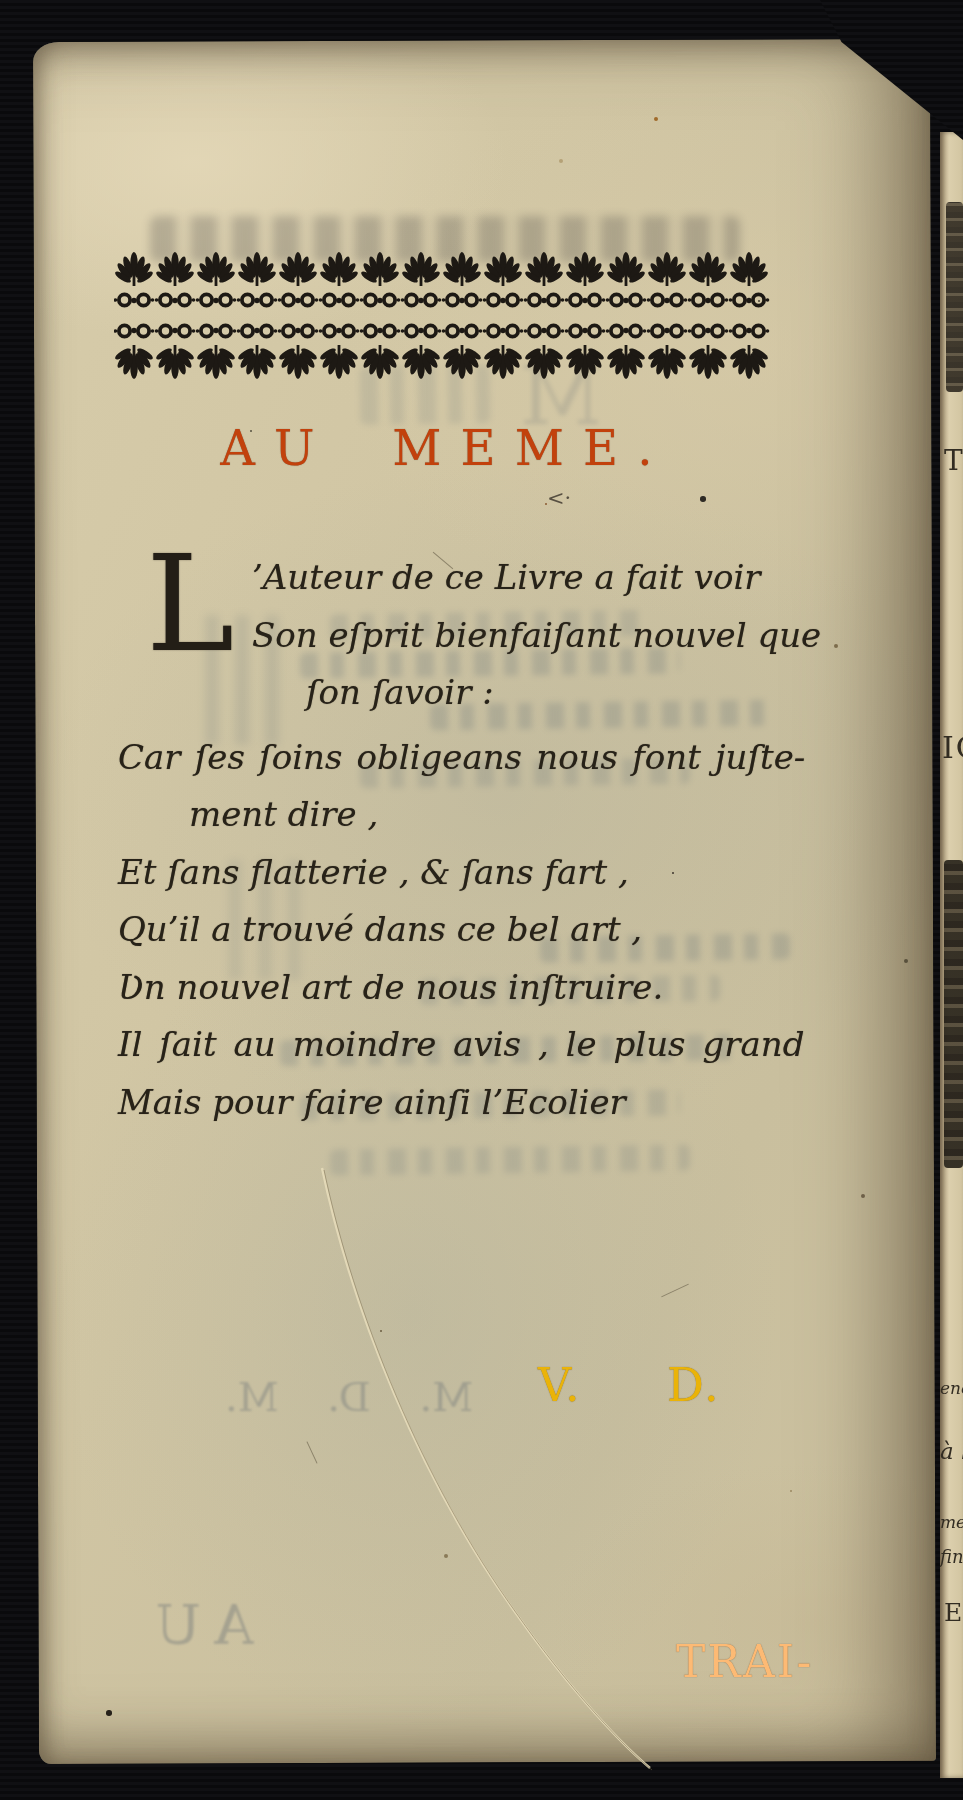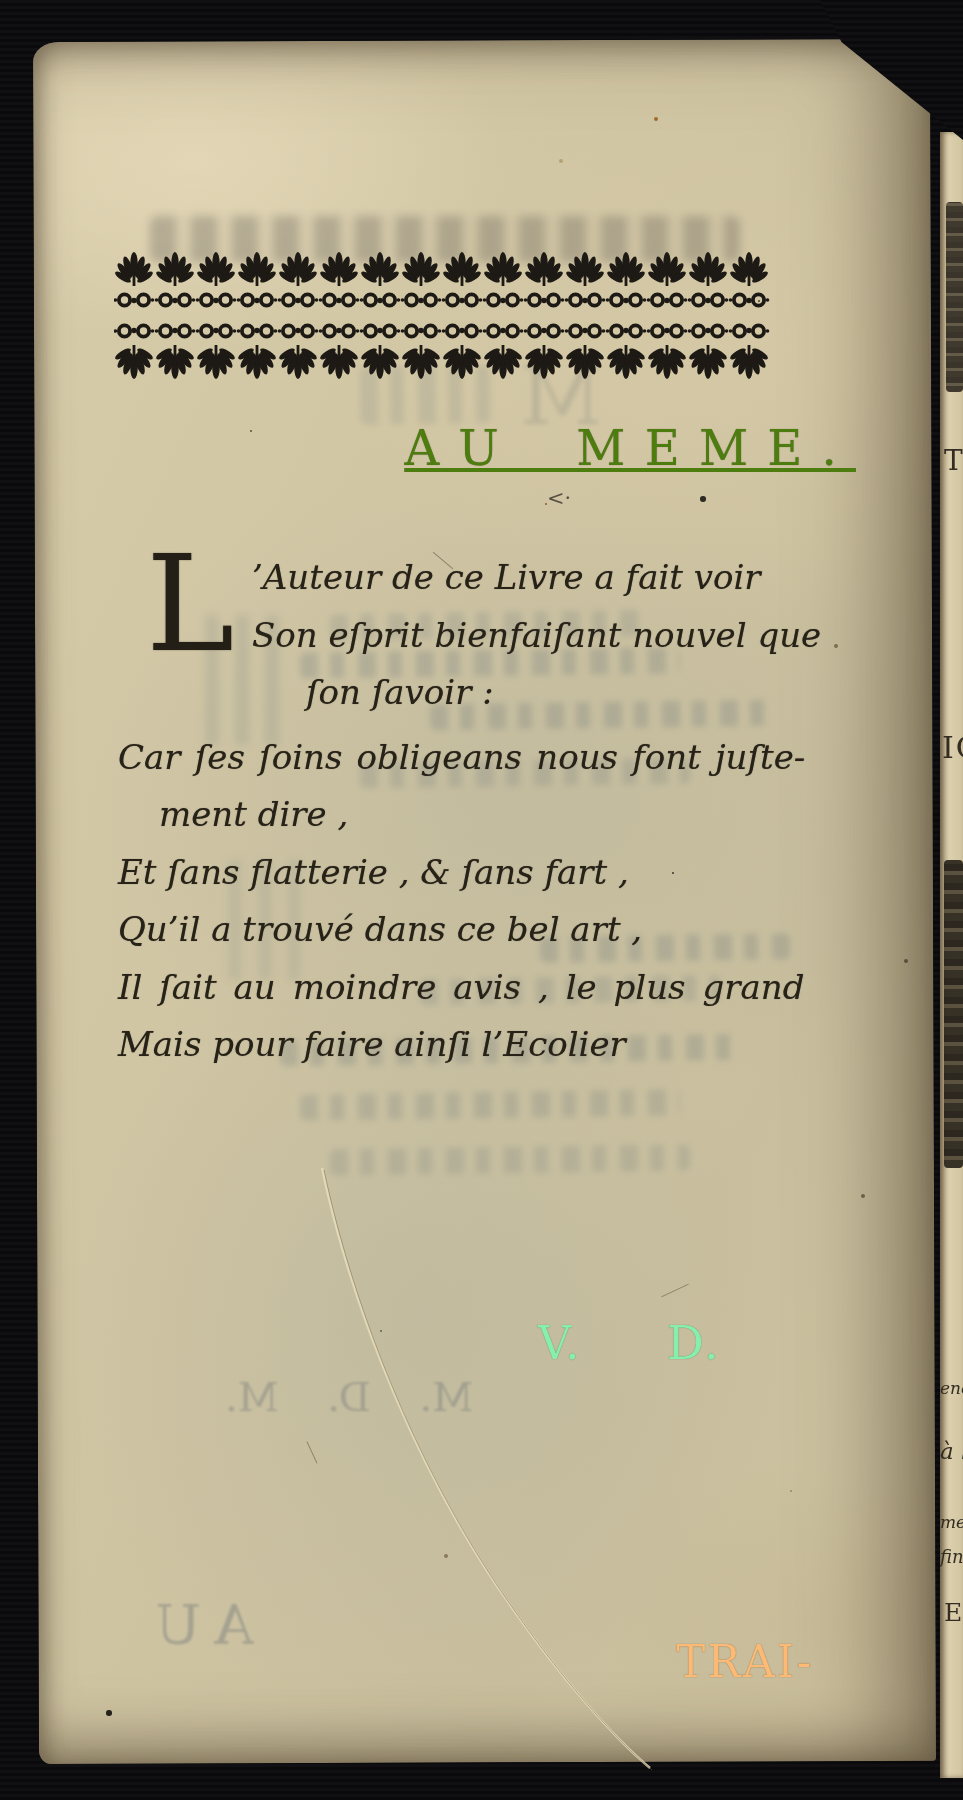--- a/index.html
+++ b/index.html
@@ -56,46 +56,45 @@
   
   .orn-ghost{
     position:absolute;left:150px;top:216px;width:590px;height:46px;z-index:2;
     background:repeating-linear-gradient(90deg, rgba(45,45,50,0.5) 0 26px, rgba(45,45,50,0.06) 26px 41px);
     filter:blur(5px);opacity:.45;border-radius:8px;
   }
   .ornament{position:absolute;left:114px;top:250px;z-index:3;filter:blur(0.4px);}
   
   .title{
     position:absolute;left:36px;top:420px;width:820px;z-index:3;
-    text-align:right;font-size:48px;color:#4d7c0f;
+    text-align:center;font-size:48px;color:#c2410c;
     letter-spacing:0.40em;word-spacing:0.5em;
     text-shadow:0 0 1px rgba(38,33,26,0.55);
-    text-decoration:underline;
   }
   .title-mark{position:absolute;left:547px;top:486px;font-size:21px;color:#3a332a;opacity:.8;z-index:3;}
   
   .dropcap{
     position:absolute;left:146px;top:538px;font-size:133px;line-height:1;
     color:#231e16;z-index:3;text-shadow:0 0 1.5px rgba(35,30,22,0.6);
   }
   .poem{
     position:absolute;left:118px;top:549px;width:700px;z-index:3;
     font-style:italic;font-size:34px;line-height:57.5px;color:#272218;
     text-shadow:0 0 1px rgba(39,34,24,0.5);white-space:nowrap;
   }
   .poem .l1,.poem .l2{margin-left:134px;}
   .poem .l3{margin-left:188px;}
   .poem .l4{word-spacing:0.10em;margin-top:7px;}
-  .poem .l5{margin-left:41px;}
+  .poem .l5{margin-left:71px;}
   .poem .l9{word-spacing:0.18em;}
   .poem .l10{margin-left:66px;}
   .poem .l11{margin-top:6px;}
   
   .signature{
-    position:absolute;left:538px;top:1316px;z-index:3;font-size:46px;color:#86efac;
+    position:absolute;left:538px;top:1358px;z-index:3;font-size:46px;color:#eab308;
     word-spacing:1.5em;letter-spacing:0.04em;text-shadow:0 0 1px rgba(36,31,23,0.55);
   }
   .catchword{
     position:absolute;left:676px;top:1636px;z-index:3;font-size:44px;color:#fdba74;
     letter-spacing:0.05em;text-shadow:0 0 1px rgba(36,31,23,0.55);
   }
   
   .ghost{position:absolute;color:#55606c;transform:scaleX(-1);filter:blur(1.3px);z-index:2;white-space:nowrap;}
   .ghost-sig{left:225px;top:1374px;font-size:40px;word-spacing:0.9em;opacity:.30;}
   .ghost-au{left:142px;top:1594px;font-size:54px;opacity:.32;letter-spacing:0.25em;}
@@ -207,20 +206,21 @@
 
 <div class="dropcap">L</div>
 <div class="poem">
   <div class="l1">’Auteur de ce Livre a fait voir</div>
   <div class="l2">Son eſprit bienfaiſant nouvel que</div>
   <div class="l3">ſon ſavoir :</div>
   <div class="l4">Car ſes ſoins obligeans nous font juſte-</div>
   <div class="l5">ment dire ,</div>
   <div class="l6">Et ſans flatterie , &amp; ſans fart ,</div>
   <div class="l7">Qu’il a trouvé dans ce bel art ,</div>
+  <div class="l8">Ʋn nouvel art de nous inſtruire.</div>
   <div class="l9">Il ſait au moindre avis , le plus grand</div>
   <div class="l12">Mais pour faire ainſi l’Ecolier</div>
 </div>
 
 <div class="signature">V. D.</div>
 <div class="catchword">TRAI-</div>
 
 <svg class="crease" width="963" height="1800" viewBox="0 0 963 1800" aria-hidden="true">
   <path d="M 322 1168 C 352 1310 420 1480 515 1612 C 560 1676 612 1736 650 1768" fill="none" stroke="#e8ddbb" stroke-width="2.4" opacity="0.85"></path>
   <path d="M 324 1170 C 354 1312 422 1482 517 1614 C 562 1678 614 1738 652 1770" fill="none" stroke="rgba(118,103,73,0.5)" stroke-width="1"></path>

